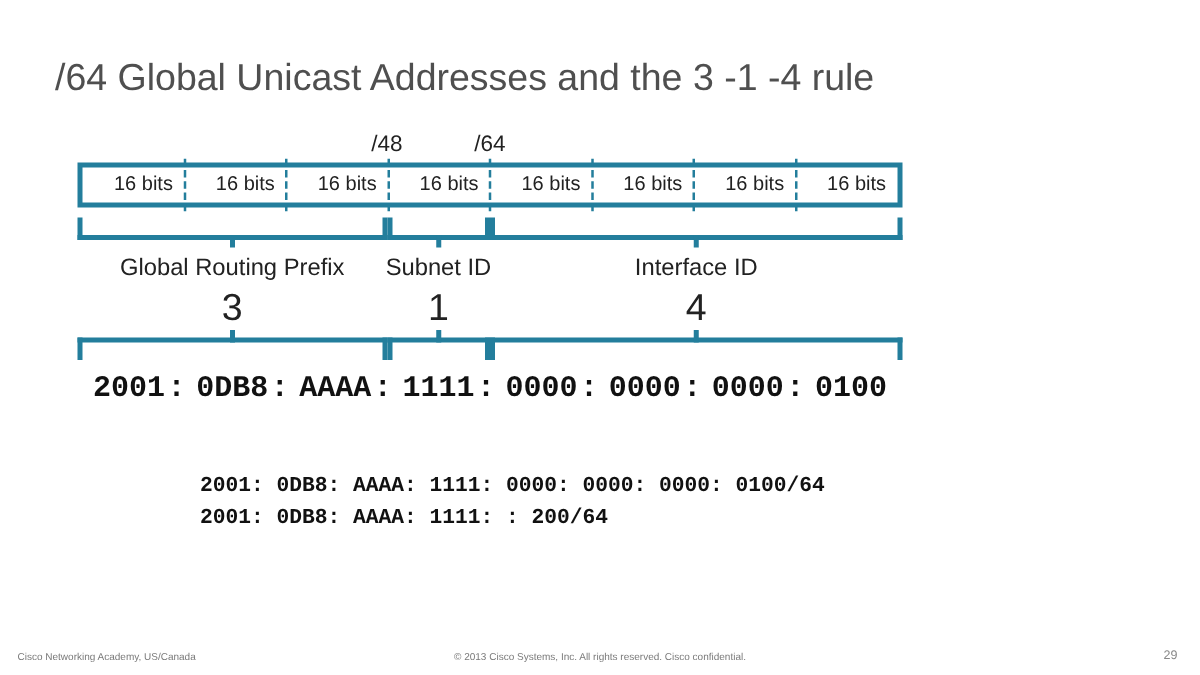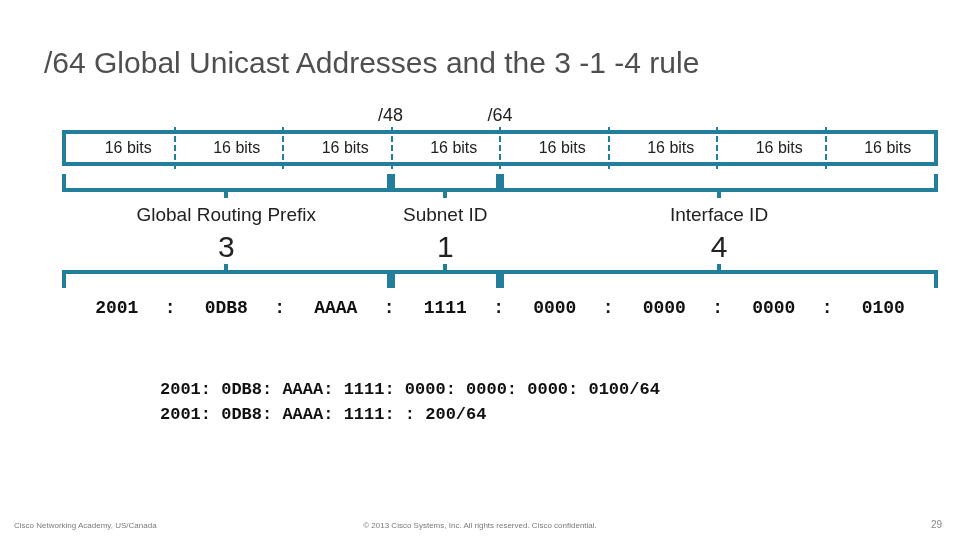--- a/index.html
+++ b/index.html
@@ -17,21 +17,21 @@
     left: 44px;
     top: 46px;
     font-size: 30px;
     font-weight: 400;
     color: #4f4f4f;
   }
   .stage {
     position: absolute;
     left: 62px;
     top: 130px;
-    width: 876px;
+    width: 660px;
   }
   .bitbox {
     position: relative;
     height: 36px;
     border: 4px solid #237e9c;
     box-sizing: border-box;
     display: flex;
   }
   .cell {
     flex: 1 1 0;
@@ -109,21 +109,21 @@
     margin-left: -2px;
     background: #237e9c;
   }
 
   .hexrow {
     position: absolute;
     top: 168px;
     width: 100%;
     display: flex;
     font-family: "Courier New", Courier, monospace;
-    font-size: 18px;
+    font-size: 24px;
     font-weight: bold;
     color: #111;
   }
   .hexcell { flex: 1 1 0; text-align: center; position: relative; }
   .hexcell .colon {
     position: absolute;
     right: -4px;
     top: 0;
   }
   .hexcell:last-child .colon { display:none; }

